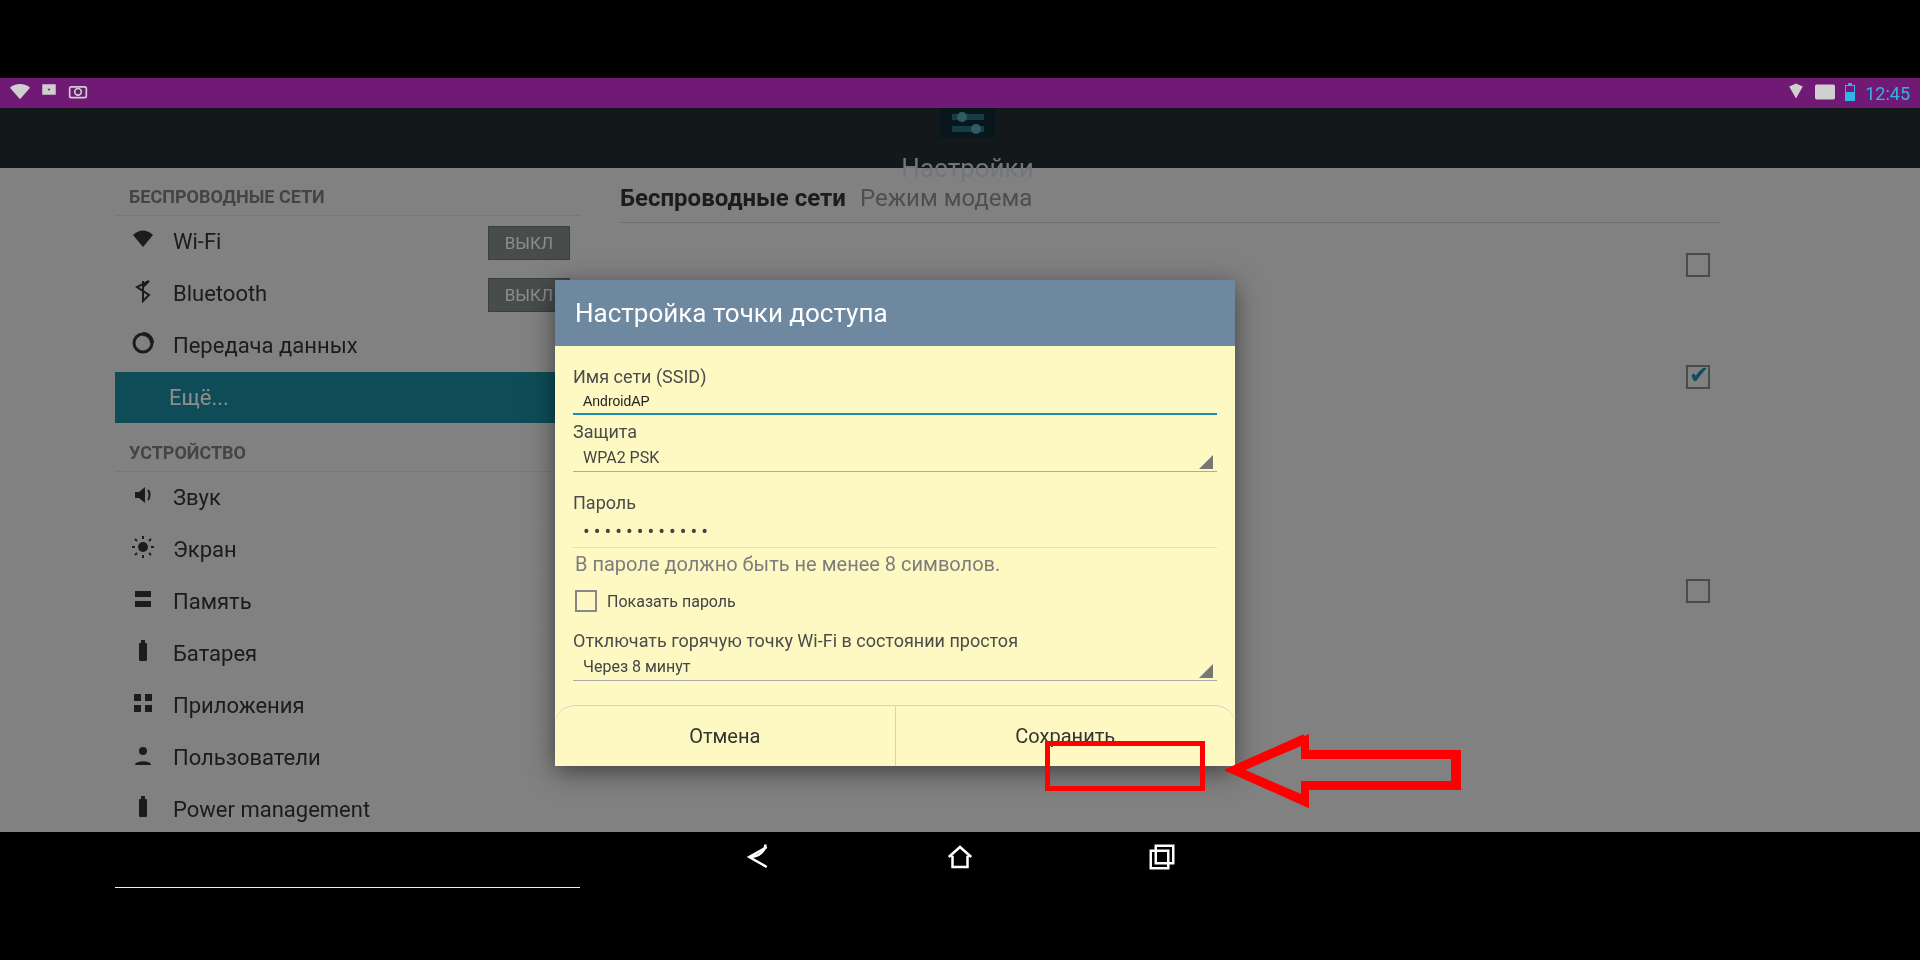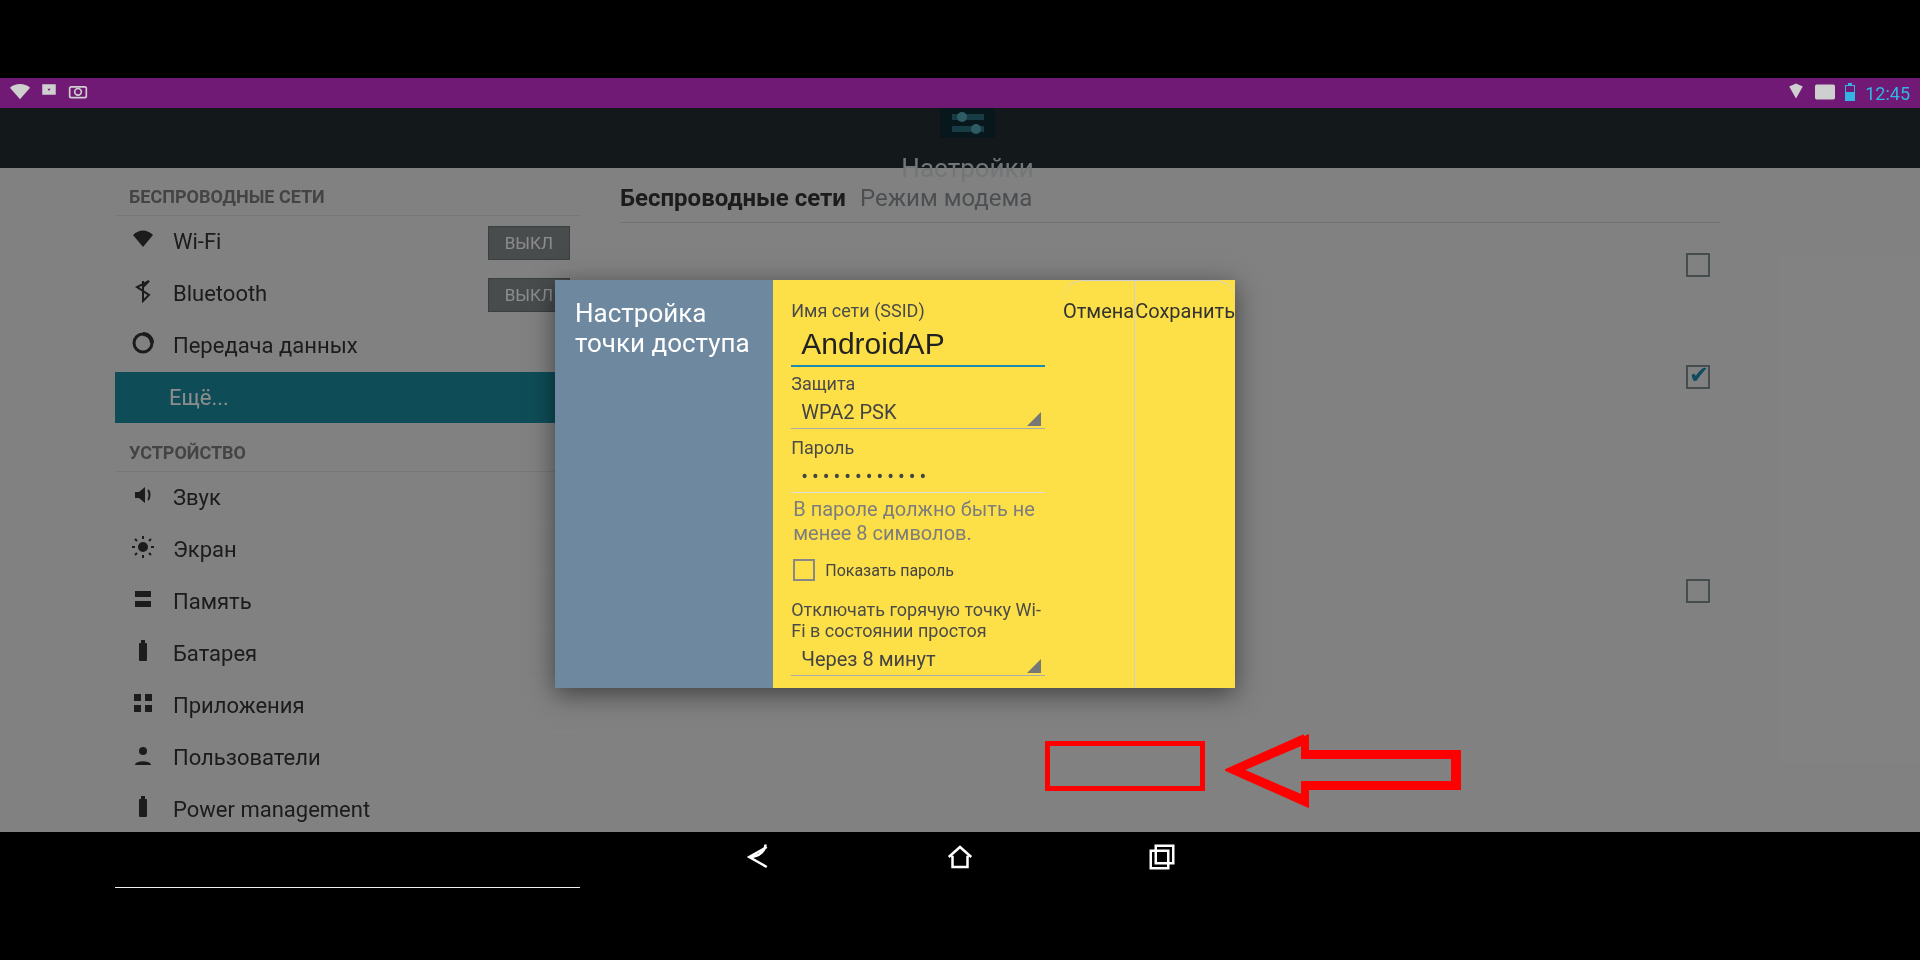--- a/index.html
+++ b/index.html
@@ -86,37 +86,37 @@
   
   .navbar {
     position:absolute; left:0; bottom:0; width:100%; height:50px;
     background:#000; display:flex; justify-content:center; align-items:center;
     gap:170px; color:#fff;
   }
   .navbar .navicon{ width:32px; height:32px; display:flex;align-items:center;justify-content:center;}
   
   .dialog {
     position:absolute; left:555px; top:202px; width:680px;
-    background:#fde047; box-shadow:0 6px 24px rgba(0,0,0,0.5);
-    display:flex; 
+    background:#fef9c3; box-shadow:0 6px 24px rgba(0,0,0,0.5);
+    display:flex; flex-direction:column;
   }
   .dialog .dlg-title {
     background:#6e88a0; color:#fff; font-size:26px;
     padding:18px 20px;
   }
   .dialog .dlg-body { padding:14px 18px 4px 18px; color:#444; }
   .field-label { font-size:18px; color:#4b4b4b; margin-top:6px; }
   .text-input {
     width:100%; border:none; border-bottom:2px solid #1d8ab0;
-    background:transparent; font-size:30px; padding:6px 6px 4px 10px;
+    background:transparent; font-size:14px; padding:6px 6px 4px 10px;
     color:#222; outline:none;
   }
   .spinner {
-    position:relative; border-bottom:1px solid #aaa; font-size:20px;
-    padding:6px 6px 4px 10px; margin-bottom:8px;
+    position:relative; border-bottom:1px solid #aaa; font-size:16px;
+    padding:6px 6px 4px 10px; margin-bottom:20px;
   }
   .spinner::after{
     content:""; position:absolute; right:4px; bottom:2px;
     border-right:14px solid #777; border-top:14px solid transparent;
   }
   .helper { font-size:20px; color:#7d7d7d; padding:4px 0 8px 2px; border-top:1px solid #ddd;}
   .checkbox-row { display:flex; align-items:center; gap:10px; padding:6px 0 12px 2px; }
   .checkbox-row .cb { width:22px; height:22px; border:2px solid #888; }
   .dialog-buttons {
     display:flex; border-top:1px solid #d0d0d0;border-radius:20px;

